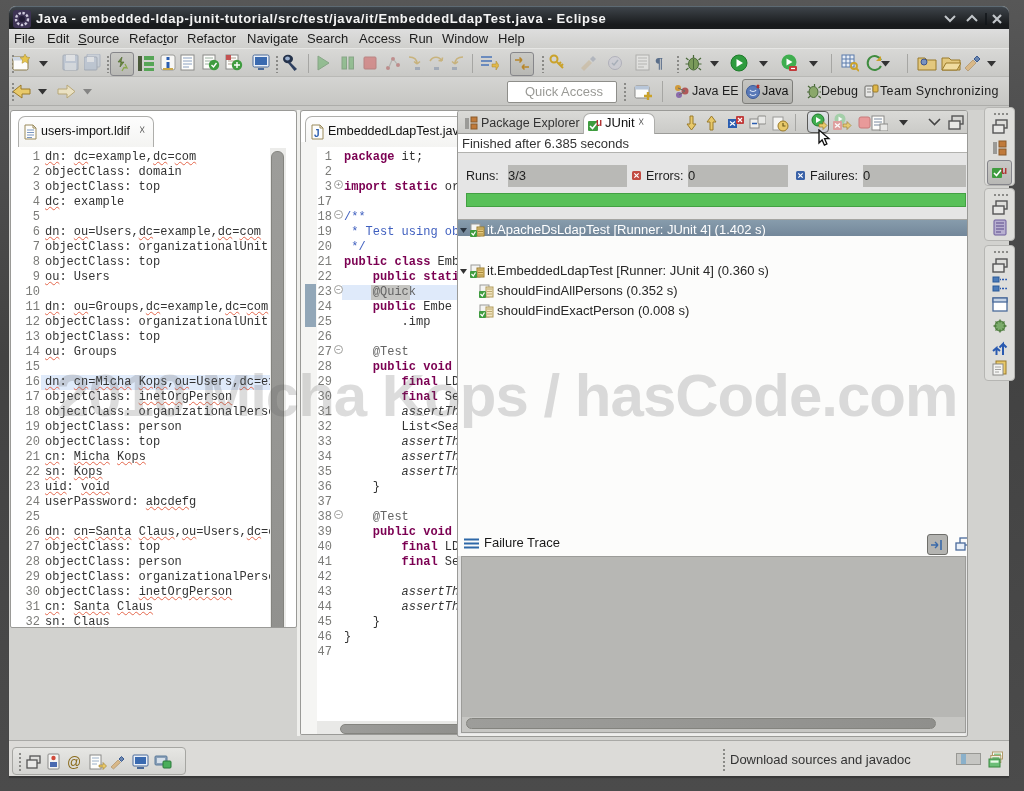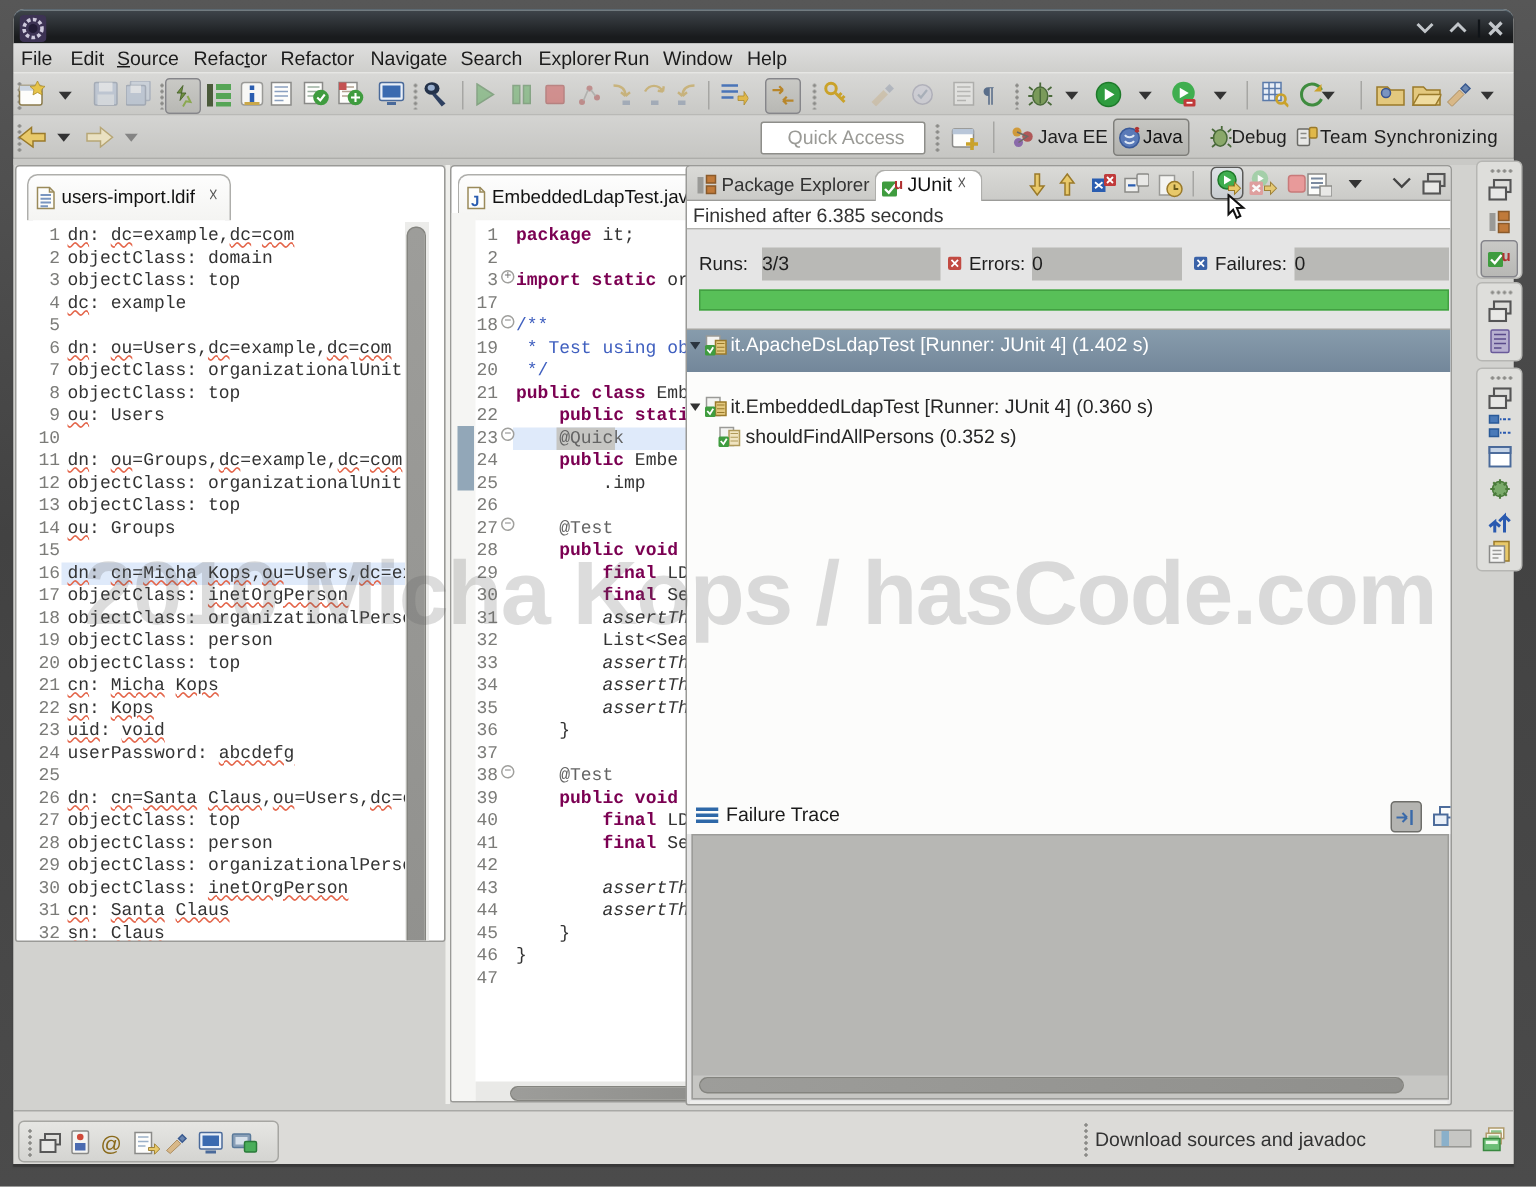--- a/index.html
+++ b/index.html
@@ -19,53 +19,54 @@
 .w{text-decoration-line:underline;text-decoration-style:wavy;text-decoration-color:#e4664b;text-decoration-thickness:1px;text-underline-offset:1px}
 .kw{color:#7B0052;font-weight:bold}
 .cm{color:#3F5FBF}
 .an{color:#646464}
 .it{font-style:italic}
 .tab{position:absolute;background:linear-gradient(#fdfdfd,#f4f4f2);border:1px solid #aeaeab;border-bottom:none;border-radius:7px 7px 0 0;font-size:12.5px;color:#111}
 .sb{position:absolute;background:linear-gradient(90deg,#9d9d9a,#8f8f8c);border:1px solid #84847f;border-radius:6px}
 .sbh{position:absolute;background:linear-gradient(#9d9d9a,#8f8f8c);border:1px solid #84847f;border-radius:6px}
 .gbox{position:absolute;background:#b9b9b6;font-size:13px;color:#1e1e1e;line-height:22px;padding-left:0}
 .lbl{position:absolute;font-size:12.5px;color:#1e1e1e}
-.trow{position:absolute;left:0;width:510px;height:28px;font-size:13px;color:#262626;line-height:20px}
+.trow{position:absolute;left:0;width:510px;height:16px;font-size:13px;color:#262626;line-height:20px}
 .vsep{position:absolute;width:1px;background:#a6a6a3}
 .dots{position:absolute;width:4px;background-image:radial-gradient(circle,#8a8a87 1px,transparent 1.2px);background-size:4px 4px}
 .hdots{position:absolute;height:4px;background-image:radial-gradient(circle,#8a8a87 1px,transparent 1.2px);background-size:4px 4px}
 .rgroup{position:absolute;left:975px;width:31px;background:#dededb;border:1px solid #b6b6b3;border-radius:4px}
 #watermark{position:absolute;left:56px;top:361px;font-size:60px;font-weight:bold;color:rgba(95,95,95,0.215);white-space:nowrap;z-index:50;letter-spacing:-1px}
 .icon{position:absolute}
 .fold{position:absolute;left:33px;width:9px;height:9px;border:1px solid #a0a09d;border-radius:50%;background:#fff;color:#777;font-size:8px;line-height:7px;text-align:center;font-family:"Liberation Mono",monospace}
 </style></head>
 <body>
 <div id="win">
   <div id="titlebar">
     <svg class="icon" style="left:4px;top:3px" width="18" height="18">
       <rect x="0" y="0" width="18" height="18" rx="3" fill="#3d3354"></rect>
       <circle cx="9" cy="9" r="6" fill="none" stroke="#cfcadd" stroke-width="2.4" stroke-dasharray="2.4 1.6"></circle>
       <circle cx="9" cy="9" r="3" fill="#231c36"></circle>
     </svg>
+    <div id="title">Java - embedded-ldap-junit-tutorial/src/test/java/it/EmbeddedLdapTest.java - Eclipse</div>
     <svg class="icon" style="left:934px;top:6px" width="60" height="12" viewBox="0 0 60 12">
       <path d="M2 3 L7 8 L12 3" fill="none" stroke="#c2c6ca" stroke-width="2"></path>
       <path d="M24 8 L29 3 L34 8" fill="none" stroke="#c2c6ca" stroke-width="2"></path>
       <line x1="43" y1="-2" x2="43" y2="14" stroke="#101418" stroke-width="1.5"></line>
       <path d="M50 2 L58 10 M58 2 L50 10" fill="none" stroke="#c2c6ca" stroke-width="2.2"></path>
     </svg>
   </div>
   <div id="menubar">
     <span class="mi" style="left:5px">File</span>
     <span class="mi" style="left:38px">Edit</span>
     <span class="mi" style="left:69px"><u>S</u>ource</span>
     <span class="mi" style="left:120px">Refac<u>t</u>or</span>
     <span class="mi" style="left:178px">Refactor</span>
     <span class="mi" style="left:238px">Navigate</span>
     <span class="mi" style="left:298px">Search</span>
-    <span class="mi" style="left:350px">Explorer</span>
+    <span class="mi" style="left:350px">Access</span>
     <span class="mi" style="left:400px">Run</span>
     <span class="mi" style="left:433px">Window</span>
     <span class="mi" style="left:489px">Help</span>
   </div>
   <div id="tb1">
     <div class="dots" style="left:2px;top:5px;height:20px"></div>
     <svg class="icon" style="left:3px;top:5px" width="19" height="18">
         <rect x="1" y="3" width="15" height="13" rx="1.5" fill="#fdfdfb" stroke="#8a7a4a"></rect>
         <rect x="1" y="3" width="15" height="3.5" fill="#cdd6e2"></rect>
         <path d="M13 0 l1.6 3.2 3.4.4-2.5 2.3.6 3.4-3.1-1.7-3 1.7.6-3.4L8 3.6l3.4-.4z" fill="#e7c44a" stroke="#a88a28" stroke-width=".5"></path>
@@ -598,20 +599,30 @@
       <div class="trow" style="top:170px">
         <svg class="icon" style="left:20px;top:2px" width="16" height="16">
             <rect x="2" y="2" width="9" height="12" fill="#f4f4f2" stroke="#9a9a97"></rect>
             <rect x="8" y="4" width="7" height="10" fill="#f0e4c0" stroke="#b09a5a"></rect>
             <path d="M9 6 h5 M9 8.5 h5 M9 11 h5" stroke="#b09a5a" stroke-width=".8"></path>
             <rect x="1" y="8" width="7" height="7" rx="1" fill="#3f9c3f"></rect>
             <path d="M2.5 11 l1.8 2 L6.5 9.5" stroke="#fff" stroke-width="1.2" fill="none"></path>
           </svg>
         <span style="position:absolute;left:39px">shouldFindAllPersons (0.352 s)</span>
       </div>
+      <div class="trow" style="top:190px">
+        <svg class="icon" style="left:20px;top:2px" width="16" height="16">
+            <rect x="2" y="2" width="9" height="12" fill="#f4f4f2" stroke="#9a9a97"></rect>
+            <rect x="8" y="4" width="7" height="10" fill="#f0e4c0" stroke="#b09a5a"></rect>
+            <path d="M9 6 h5 M9 8.5 h5 M9 11 h5" stroke="#b09a5a" stroke-width=".8"></path>
+            <rect x="1" y="8" width="7" height="7" rx="1" fill="#3f9c3f"></rect>
+            <path d="M2.5 11 l1.8 2 L6.5 9.5" stroke="#fff" stroke-width="1.2" fill="none"></path>
+          </svg>
+        <span style="position:absolute;left:39px">shouldFindExactPerson (0.008 s)</span>
+      </div>
       <svg class="icon" style="left:6px;top:427px" width="15" height="12">
           <path d="M0 1.5 h15 M0 5.5 h15 M0 9.5 h15" stroke="#2e68a8" stroke-width="2.2"></path>
         </svg>
       <span class="abs" style="left:26px;top:424px;font-size:13px;color:#1a1a1a">Failure Trace</span>
       <div class="abs" style="left:469px;top:423px;width:21px;height:21px;background:#b4b4b1;border:1px solid #6e6e6a;border-radius:3px"></div>
       <svg class="icon" style="left:472px;top:427px" width="14" height="14">
           <path d="M1 7 h7 M8 7 l-3-3 M8 7 l-3 3" stroke="#3a6aaa" stroke-width="1.4" fill="none"></path>
           <path d="M11 2 v10" stroke="#3a6aaa" stroke-width="1.6"></path>
         </svg>
       <svg class="icon" style="left:497px;top:426px" width="15" height="15">

